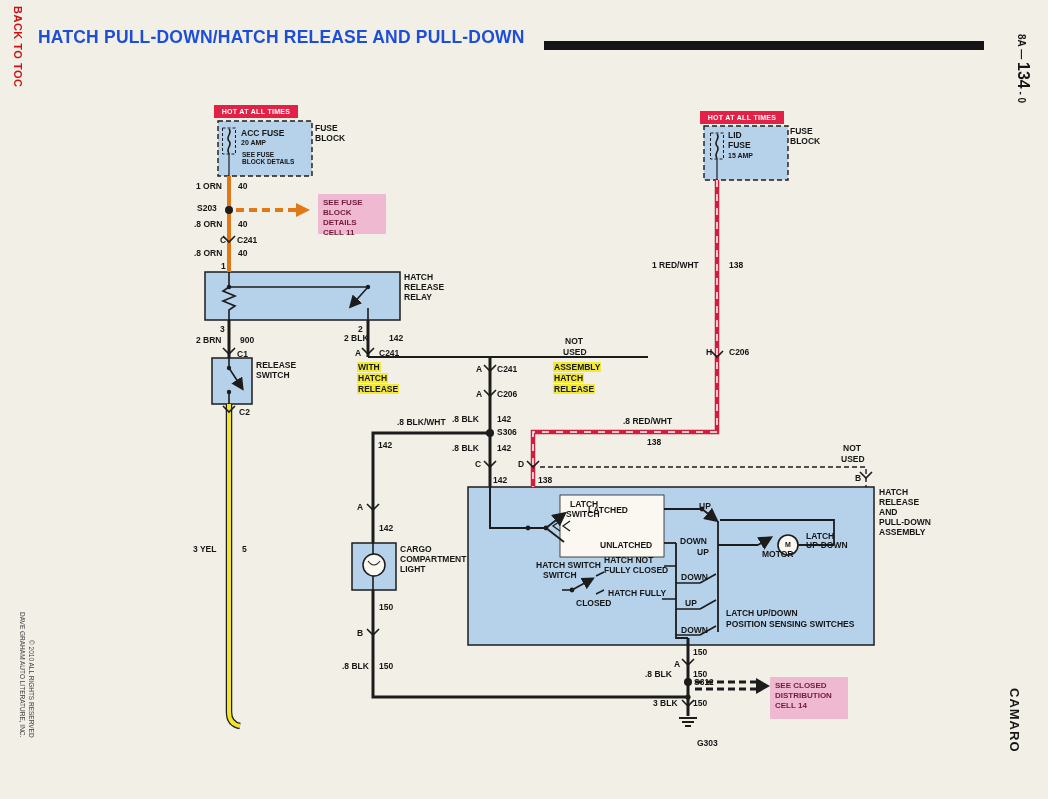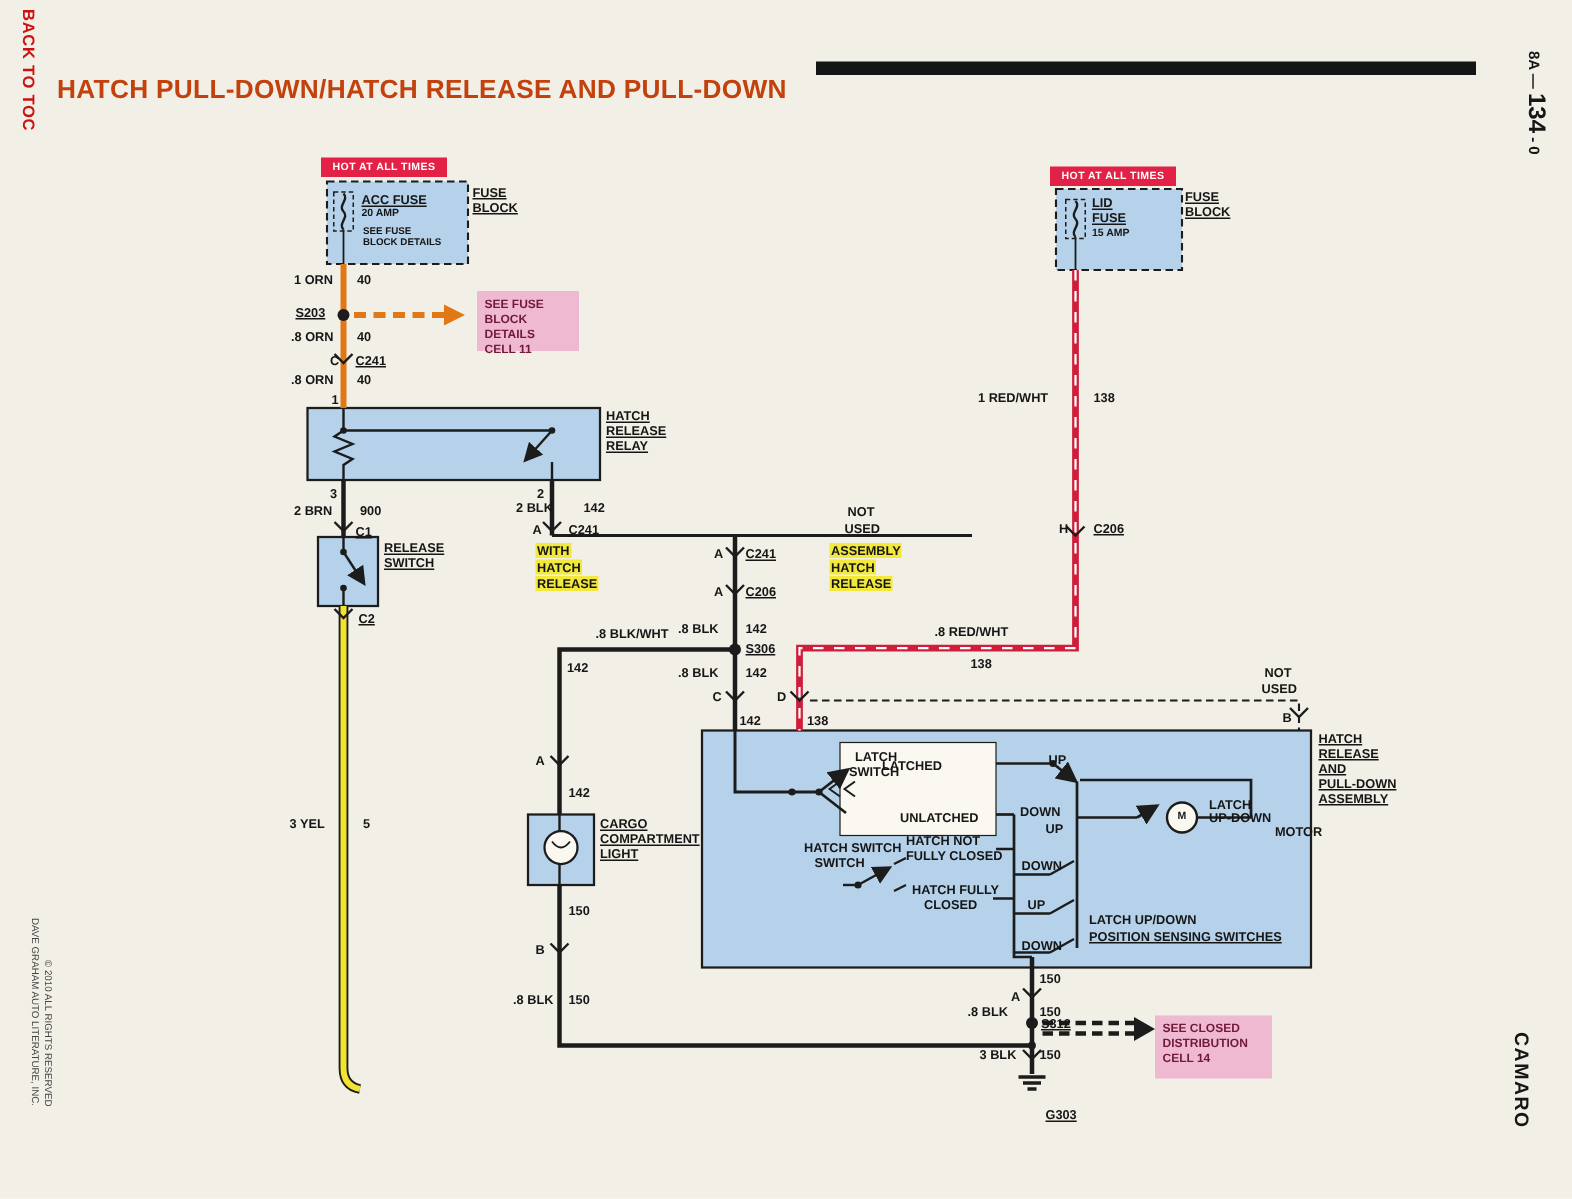--- a/index.html
+++ b/index.html
@@ -1,34 +1,34 @@
 <!DOCTYPE html>
 <html><head>
 <meta charset="utf-8">
 <style>
   html,body{margin:0;padding:0}
   .page{position:relative;width:1048px;height:799px;background:#f1efe6;overflow:hidden;
         font-family:"Liberation Sans",sans-serif;color:#161616}
   .lbl{position:absolute;font:bold 8.5px/10px "Liberation Sans",sans-serif;color:#161616;white-space:nowrap}
   .sm{font-size:7px;line-height:8px}
   .tiny{font-size:6.5px;line-height:7.5px}
-  .ul{text-decoration:underline}
+  .ul{}
   .yelblock{position:absolute}
   .yelblock .yel{display:table;background:#f3e93c;padding:0 1px;font:bold 8.5px/10px "Liberation Sans",sans-serif;margin-bottom:1px}
   .hot{position:absolute;width:84px;height:13px;background:#e32045;color:#fff;
        font:bold 7px/13px "Liberation Sans",sans-serif;text-align:center;letter-spacing:.3px}
   .pinkbox{position:absolute;background:#f0b9d2;color:#701a38;font:bold 8px/10px "Liberation Sans",sans-serif;
        padding:4px 0 0 5px}
   .vtext{position:absolute;transform-origin:0 0;transform:rotate(90deg);white-space:nowrap}
   .backtoc{color:#cc1111;font:bold 11px "Liberation Sans",sans-serif;letter-spacing:.5px}
   .pagecode{font:bold 10px "Liberation Sans",sans-serif}
   .pagecode .big{font-size:16px}
   .brand{font:bold 13px "Liberation Sans",sans-serif;letter-spacing:1px}
   .copy{font:6.5px/7.5px "Liberation Sans",sans-serif;color:#444}
-  .title{position:absolute;left:38px;top:49px;font:bold 17.5px "Liberation Sans",sans-serif;letter-spacing:.2px;color:#c2410c}
+  .title{position:absolute;left:38px;top:27px;font:bold 17.5px "Liberation Sans",sans-serif;letter-spacing:.2px;color:#1d4ed8}
   .titlebar{position:absolute;left:544px;top:41px;width:440px;height:9px;background:#151515}
   svg.diagram{position:absolute;left:0;top:0}
 </style>
 </head>
 <body>
 
 <div class="page">
 
   <div class="vtext backtoc" style="left:24px;top:6px">BACK TO TOC</div>
   <div class="title">HATCH PULL-DOWN/HATCH RELEASE AND PULL-DOWN</div>
@@ -256,29 +256,29 @@
 
   <div class="lbl" style="left:570px;top:499px">LATCH</div>
   <div class="lbl" style="left:566px;top:509px">SWITCH</div>
   <div class="lbl" style="left:588px;top:505px">LATCHED</div>
   <div class="lbl" style="left:600px;top:540px">UNLATCHED</div>
   <div class="lbl" style="left:699px;top:501px">UP</div>
   <div class="lbl" style="left:680px;top:536px">DOWN</div>
   <div class="lbl" style="left:697px;top:547px">UP</div>
   <div class="lbl" style="left:806px;top:531px">LATCH</div>
   <div class="lbl" style="left:806px;top:540px">UP-DOWN</div>
-  <div class="lbl" style="left:850px;top:549px">MOTOR</div>
+  <div class="lbl" style="left:762px;top:549px">MOTOR</div>
   <div class="lbl sm" style="left:785px;top:541px">M</div>
   <div class="lbl" style="left:536px;top:560px">HATCH SWITCH</div>
   <div class="lbl" style="left:543px;top:570px">SWITCH</div>
   <div class="lbl" style="left:604px;top:555px">HATCH NOT</div>
   <div class="lbl" style="left:604px;top:565px">FULLY CLOSED</div>
   <div class="lbl" style="left:681px;top:572px">DOWN</div>
   <div class="lbl" style="left:608px;top:588px">HATCH FULLY</div>
-  <div class="lbl" style="left:616px;top:598px">CLOSED</div>
+  <div class="lbl" style="left:576px;top:598px">CLOSED</div>
   <div class="lbl" style="left:685px;top:598px">UP</div>
   <div class="lbl" style="left:726px;top:608px">LATCH UP/DOWN</div>
   <div class="lbl ul" style="left:726px;top:619px">POSITION SENSING SWITCHES</div>
   <div class="lbl" style="left:681px;top:625px">DOWN</div>
 
   <div class="lbl" style="left:693px;top:647px">150</div>
   <div class="lbl" style="left:674px;top:659px">A</div>
   <div class="lbl" style="left:645px;top:669px">.8 BLK</div>
   <div class="lbl" style="left:693px;top:669px">150</div>
   <div class="lbl ul" style="left:694px;top:677px">S312</div>

